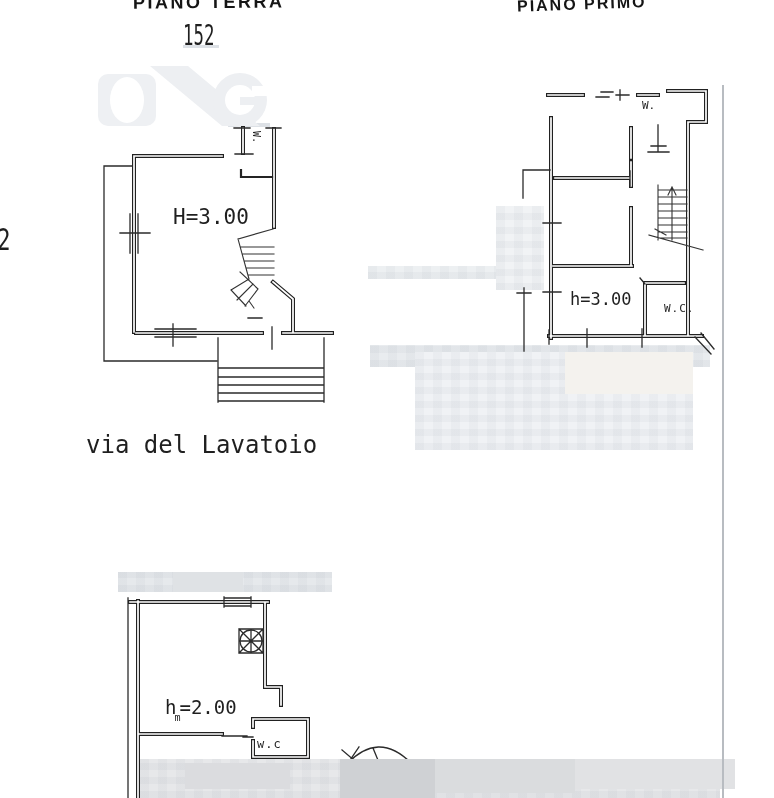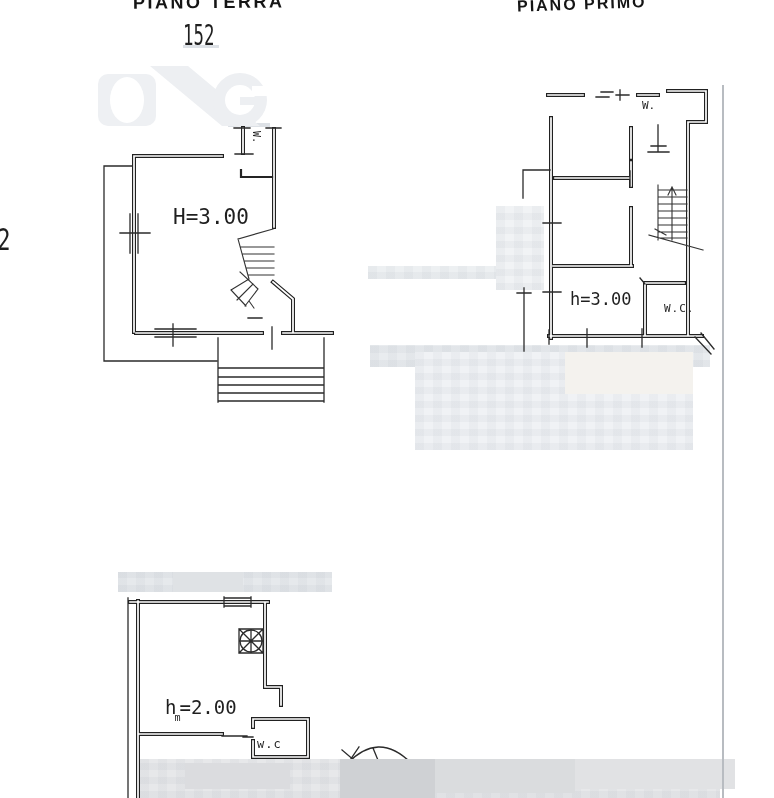--- a/index.html
+++ b/index.html
@@ -125,20 +125,21 @@
   <div class="txt" style="left:173px;top:205px;font-size:21px;">H=3.00</div>
 
   <div class="txt" style="left:262px;top:131px;font-size:10px;transform:rotate(90deg);">W.</div>
 
   <div class="txt" style="left:642px;top:99px;font-size:11px;">W.</div>
 
   <div class="txt" style="left:570px;top:289px;font-size:17px;">h=3.00</div>
 
   <div class="txt" style="left:645px;top:302px;font-size:11px;letter-spacing:1px;margin-left:19px;">W.C.</div>
 
+  <div class="txt" style="left:86px;top:431px;font-size:24px;">via del Lavatoio</div>
 
   <div class="txt" style="left:165px;top:696px;font-size:19px;">
     <span>h</span><span class="sub">m</span><span>=2.00</span>
   </div>
 
   <div class="txt" style="left:257px;top:737px;font-size:12px;letter-spacing:1px;">w.c</div>
 
 </div>
 
 </body></html>

